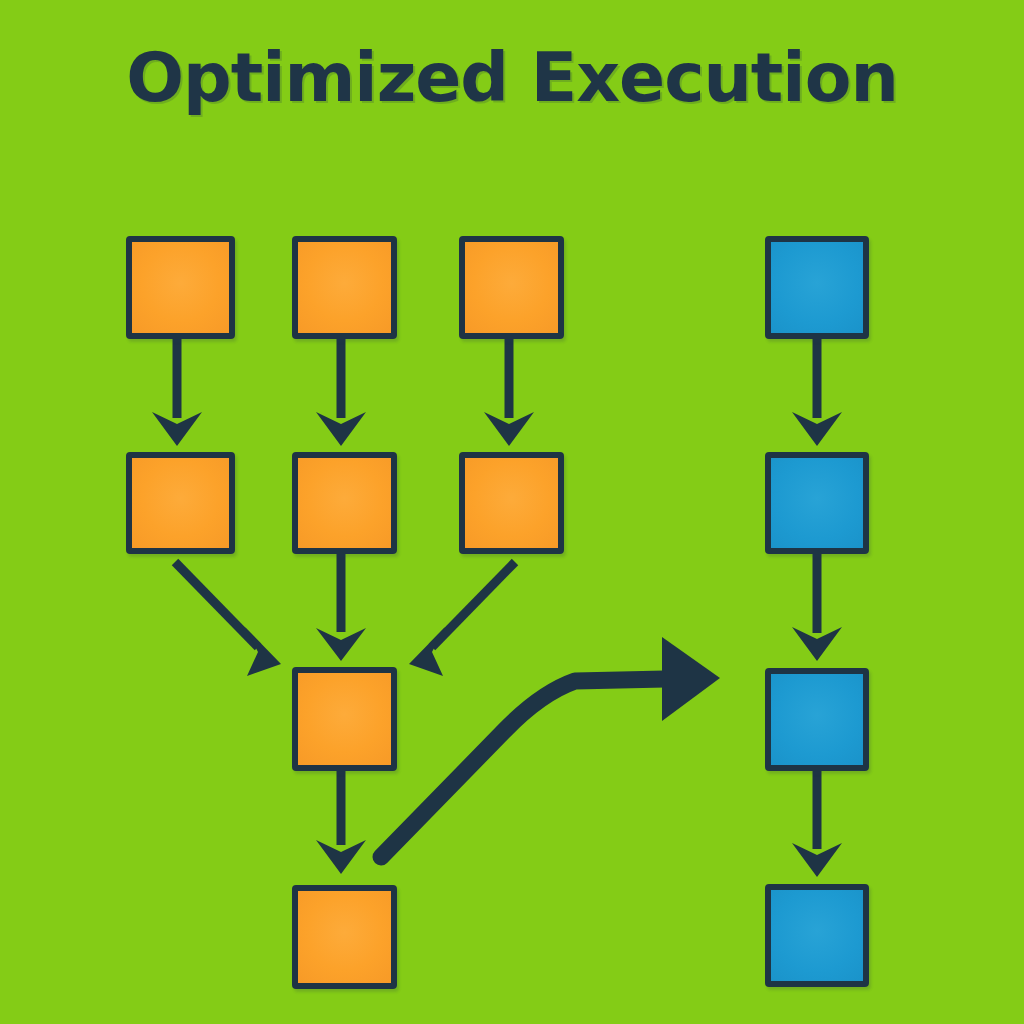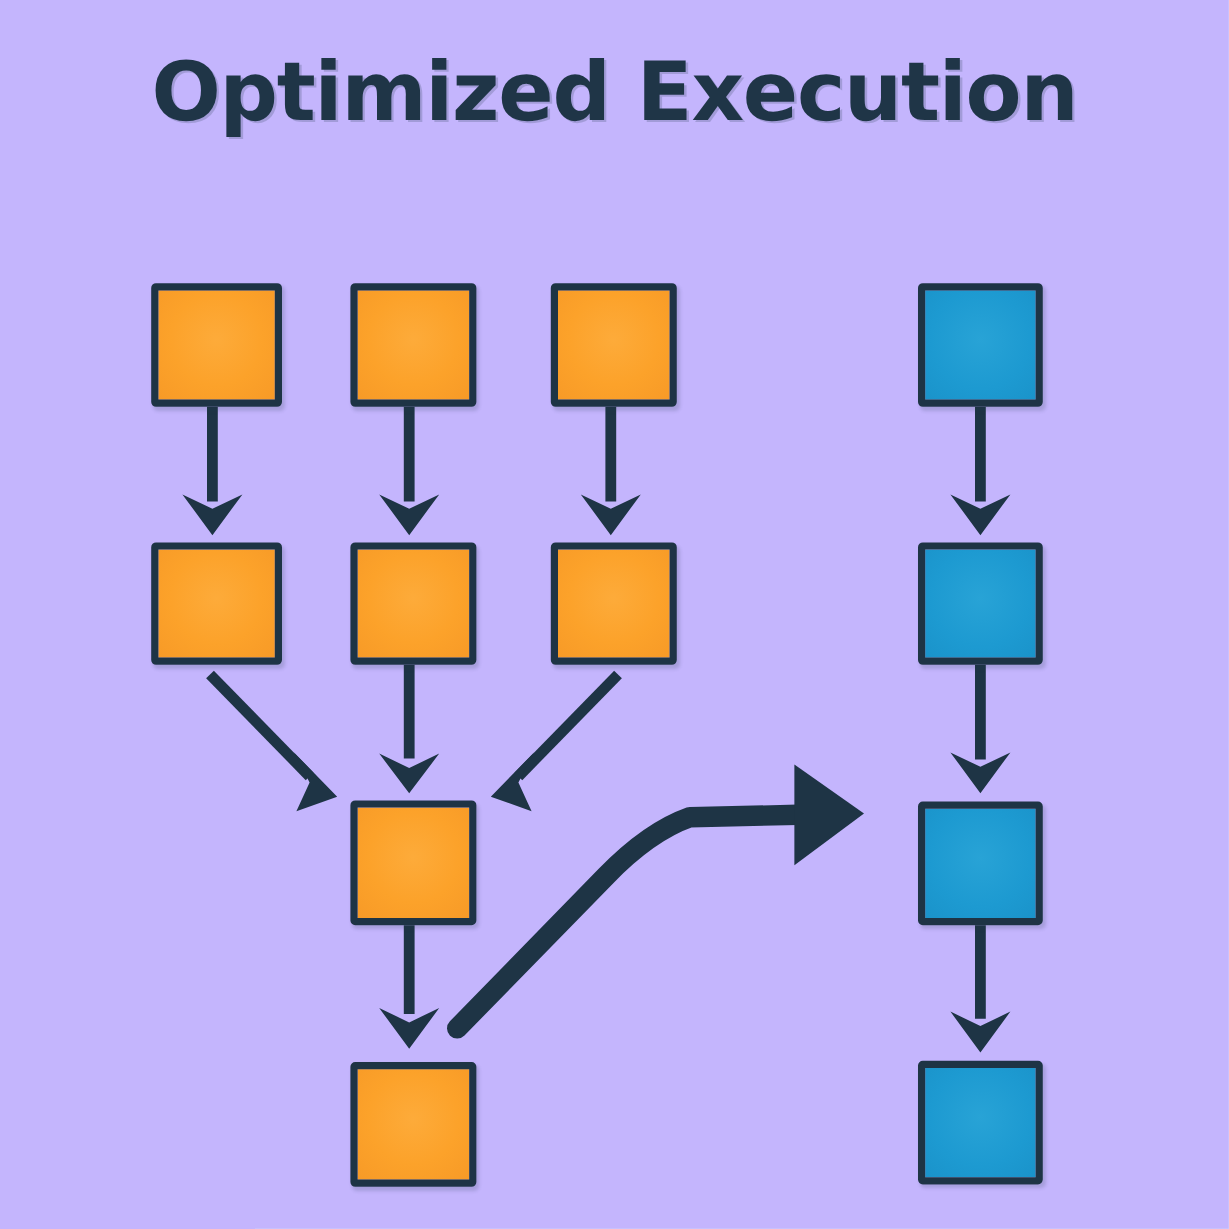--- a/index.html
+++ b/index.html
@@ -72,21 +72,21 @@
     fill: none;
     stroke: #1e3445;
     stroke-width: 17;
     stroke-linecap: round;
     stroke-linejoin: round;
   }
 </style>
 </head>
 <body style="background: rgb(219, 243, 251);">
 
-<div id="canvas" style="background: #c4b5fd;">
+<div id="canvas" style="background: #84cc16;">
 
   <div id="diagram-title" style="color: rgb(31, 53, 71);">Optimized Execution</div>
 
   <svg id="edges" viewBox="0 0 1024 1024">
 
     <g>
       <path class="edge-path" d="M 177 339 L 177 418"></path>
       <path class="edge-head" d="M 152 412 L 177 446 L 202 412 L 177 424 Z"></path>
     </g>
 

